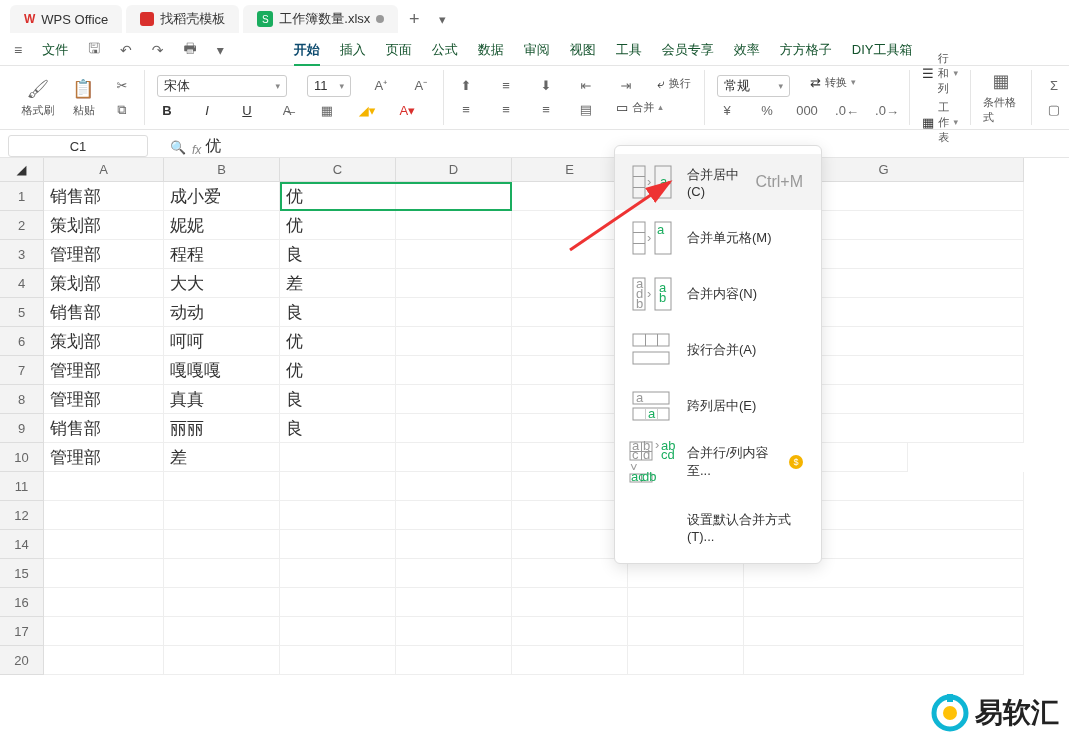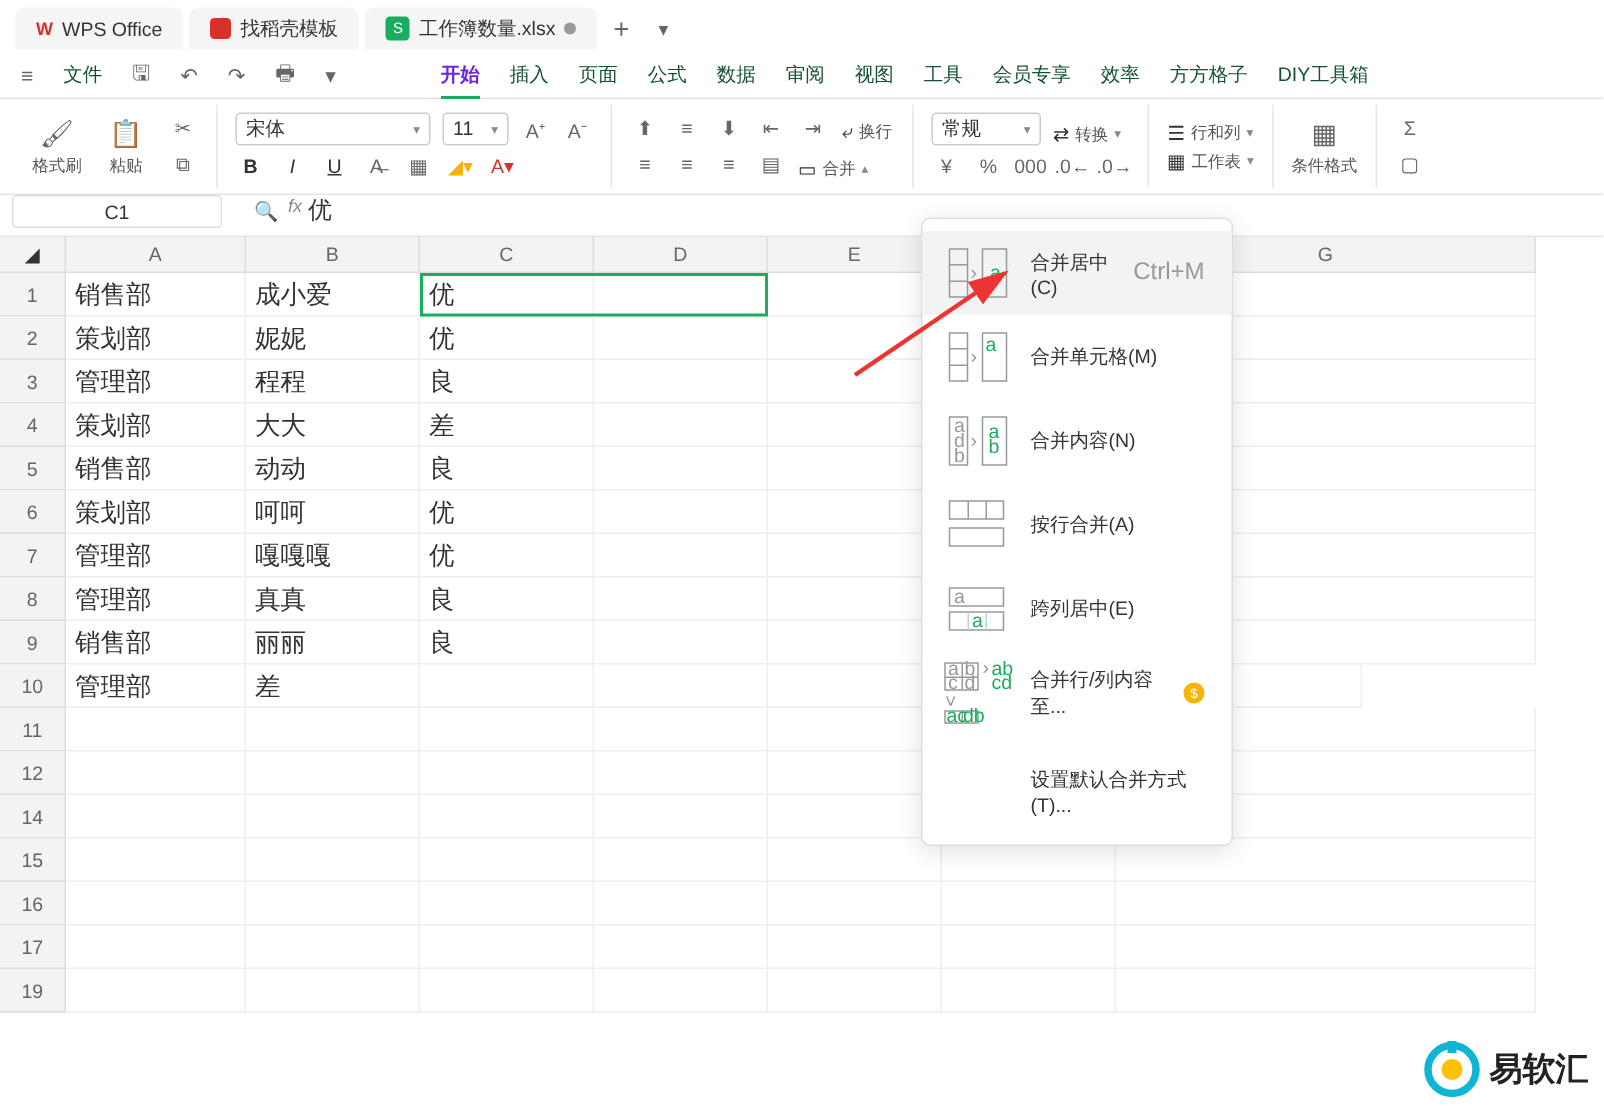--- a/index.html
+++ b/index.html
@@ -13,39 +13,39 @@
 .tab .dot{width:8px;height:8px;border-radius:50%;background:#999}
 .wps-logo{color:#d9302c;font-weight:bold;font-size:12px}
 .red-box{width:14px;height:14px;background:#d9302c;border-radius:3px}
 .green-box{width:16px;height:16px;background:#1aad5f;border-radius:3px;display:flex;align-items:center;justify-content:center;color:#fff;font-size:10px}
 .plus{width:24px;height:24px;display:flex;align-items:center;justify-content:center;color:#666;font-size:18px}
 
 
 .menubar{display:flex;align-items:center;height:32px;padding:0 14px;gap:20px;border-bottom:1px solid #e5e5e5}
 .menubar .ico{color:#666;font-size:14px}
 .menubar .menu{color:#14532d;font-size:13px}
-.menubar .menu.active{color:#6d28d9;font-weight:600;position:relative}
+.menubar .menu.active{color:#0c4a6e;font-weight:600;position:relative}
 .menubar .menu.active::after{content:"";position:absolute;left:0;right:0;bottom:-7px;height:2px;background:#1aad5f}
 
 
 .ribbon{display:flex;align-items:stretch;height:64px;border-bottom:1px solid #e5e5e5;padding:4px 8px;gap:0}
 .rgroup{display:flex;align-items:center;gap:10px;padding:0 12px;border-right:1px solid #e5e5e5}
 .rgroup:last-child{border-right:none}
 .rbtn{display:flex;flex-direction:column;align-items:center;justify-content:center;gap:3px;min-width:36px}
 .rbtn .ric{font-size:18px;color:#666}
 .rbtn .rlbl{font-size:11px;color:#555}
 .inline{flex-direction:row;gap:4px}
 .sel{height:22px;border:1px solid #ccc;border-radius:3px;padding:0 6px;background:#fff;display:flex;align-items:center;justify-content:space-between;gap:4px}
 .chev{font-size:9px;color:#888}
 .tinyic{width:20px;height:20px;display:flex;align-items:center;justify-content:center;color:#666;font-size:13px}
-.row{display:flex;gap:8px;align-items:flex-end}
+.row{display:flex;gap:20px;align-items:flex-start}
 .col{display:flex;flex-direction:column;gap:4px;justify-content:center}
 
 
-.fbar{display:flex;align-items:flex-start;height:28px;border-bottom:1px solid #e5e5e5;padding:0 8px;gap:0}
+.fbar{display:flex;align-items:flex-end;height:28px;border-bottom:1px solid #e5e5e5;padding:0 8px;gap:0}
 .namebox{width:140px;height:22px;border:1px solid #ddd;border-radius:3px;display:flex;align-items:center;justify-content:center;margin-right:20px}
 .fxic{color:#888;font-style:italic;font-size:12px;margin:0 4px}
 .fxval{font-size:16px}
 
 
 .grid{position:relative}
 .colhead{display:flex;height:24px}
 .corner{width:44px;background:#f3f3f3;border-right:1px solid #ddd;border-bottom:1px solid #ddd;display:flex;align-items:center;justify-content:center}
 .ch{background:#f3f3f3;border-right:1px solid #ddd;border-bottom:1px solid #ddd;display:flex;align-items:center;justify-content:center;color:#666;font-size:13px}
 .rowx{display:flex;height:29px}
@@ -65,21 +65,21 @@
 .coin{width:14px;height:14px;border-radius:50%;background:#f5b400;display:inline-flex;align-items:center;justify-content:center;font-size:9px;color:#fff;margin-left:4px}
 
 
 svg{overflow:visible}
 
 
 .arrow{position:absolute;left:560px;top:170px;pointer-events:none;z-index:50}
 
 
 .wm{position:absolute;right:10px;bottom:10px;display:flex;align-items:center;gap:6px}
-.wm-txt{font-size:22px;font-weight:700;color:#222}
+.wm-txt{font-size:28px;font-weight:700;color:#222}
 </style>
 </head>
 <body>
 
 <div class="tabs">
   <div class="tab app">
     <span class="wps-logo">W</span>
     <span>WPS Office</span>
   </div>
   <div class="tab app">
@@ -414,21 +414,21 @@
         <div class="rh">17</div>
         <div class="cell wA"></div>
         <div class="cell wB"></div>
         <div class="cell wC"></div>
         <div class="cell wD"></div>
         <div class="cell wE"></div>
         <div class="cell wF"></div>
         <div class="cell wG"></div>
       </div>
       <div class="rowx">
-        <div class="rh">19</div>
+        <div class="rh">20</div>
         <div class="cell wA"></div>
         <div class="cell wB"></div>
         <div class="cell wC"></div>
         <div class="cell wD"></div>
         <div class="cell wE"></div>
         <div class="cell wF"></div>
         <div class="cell wG"></div>
       </div>
     </div>
   <div class="sel-border" style="left:280px;top:24px;width:232px;height:29px"></div>

